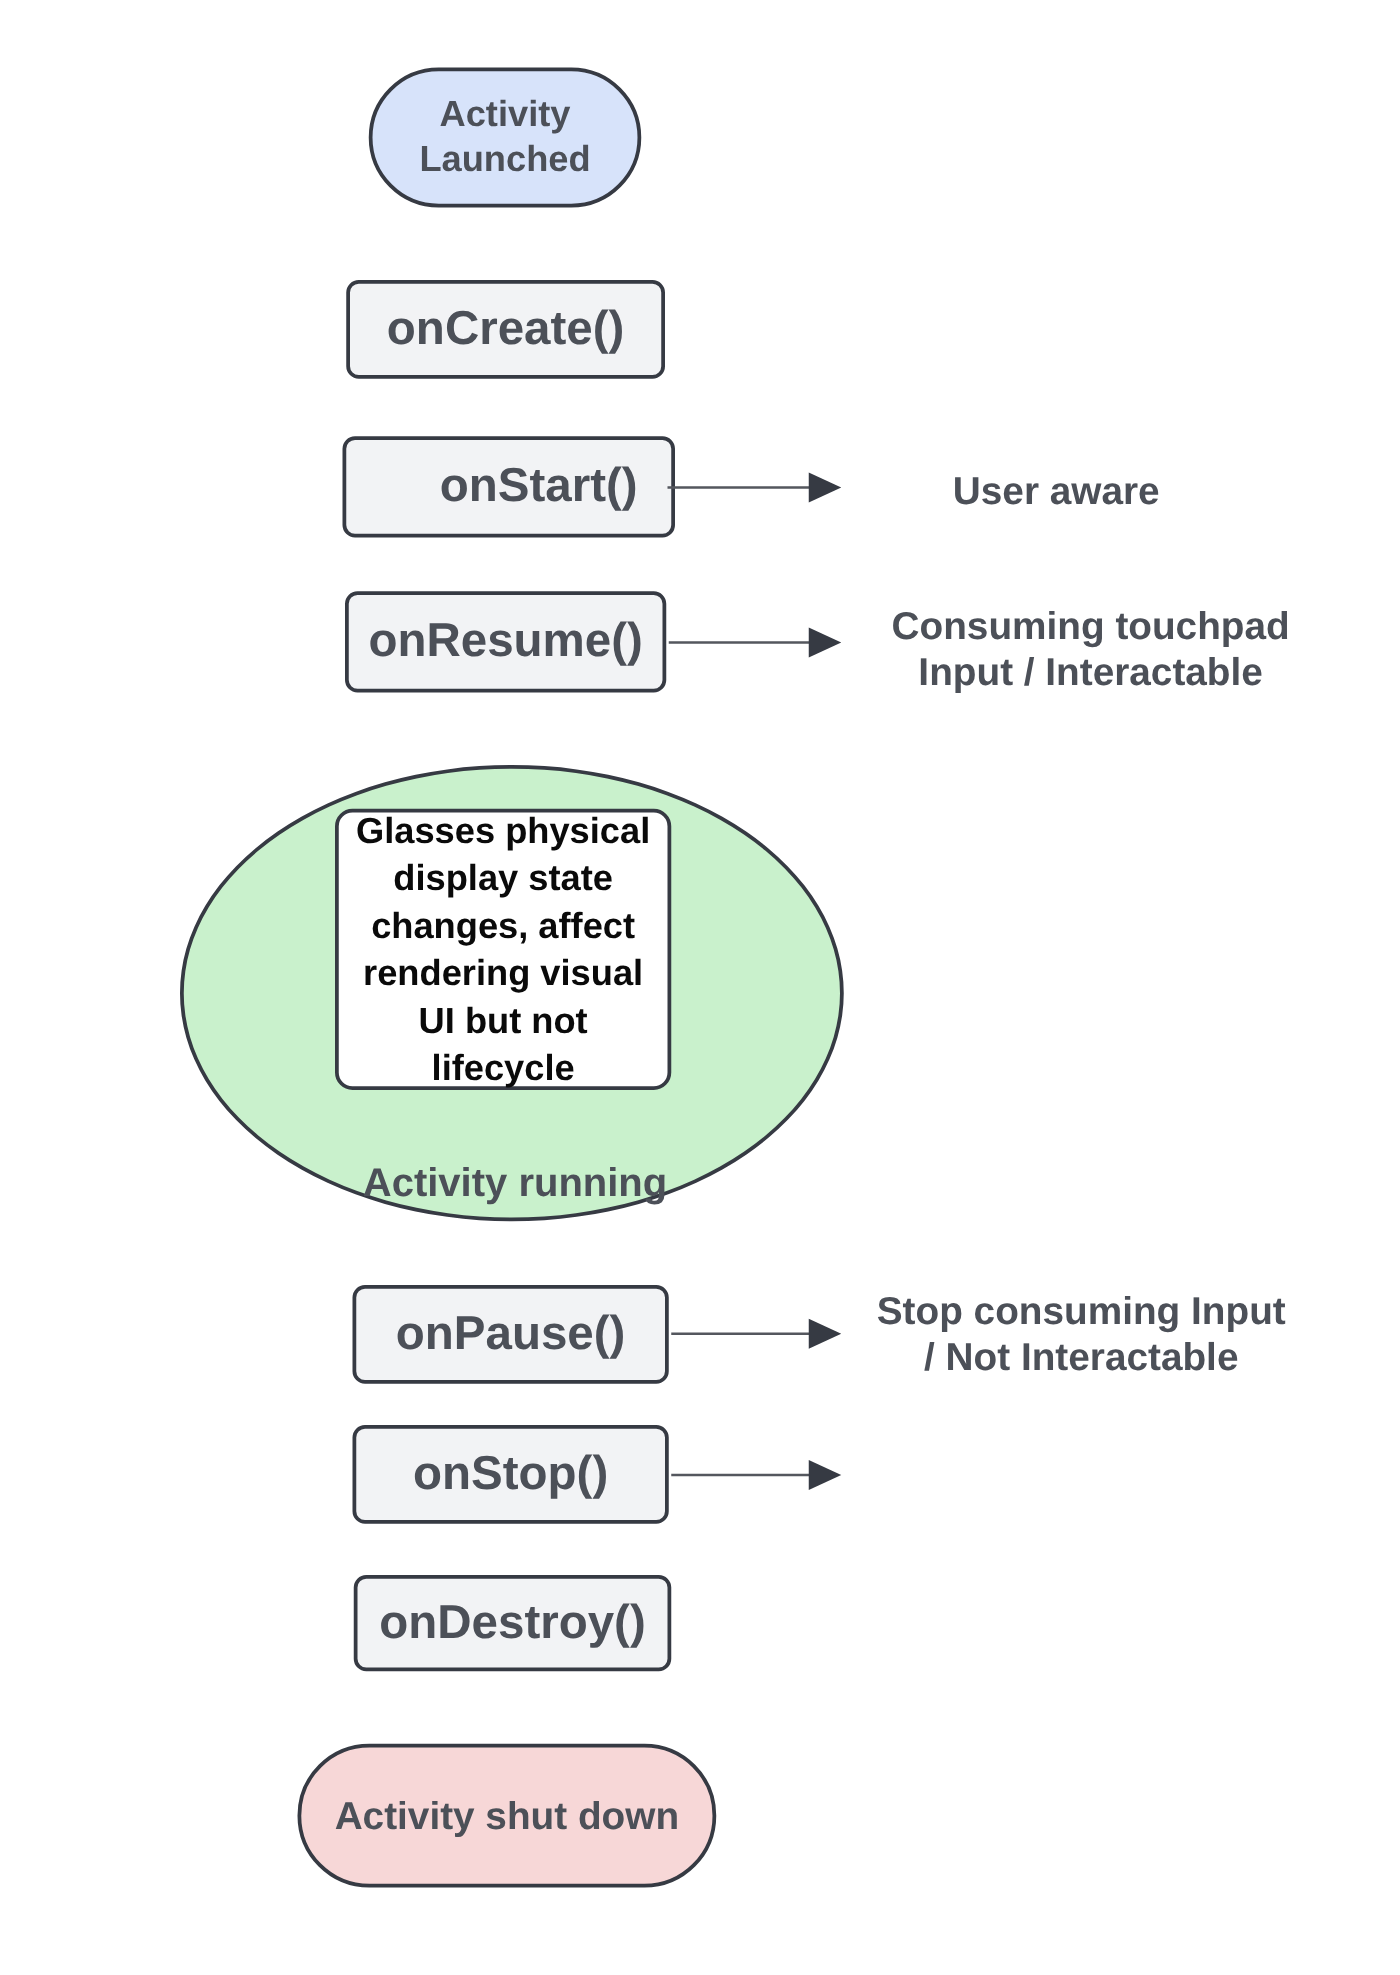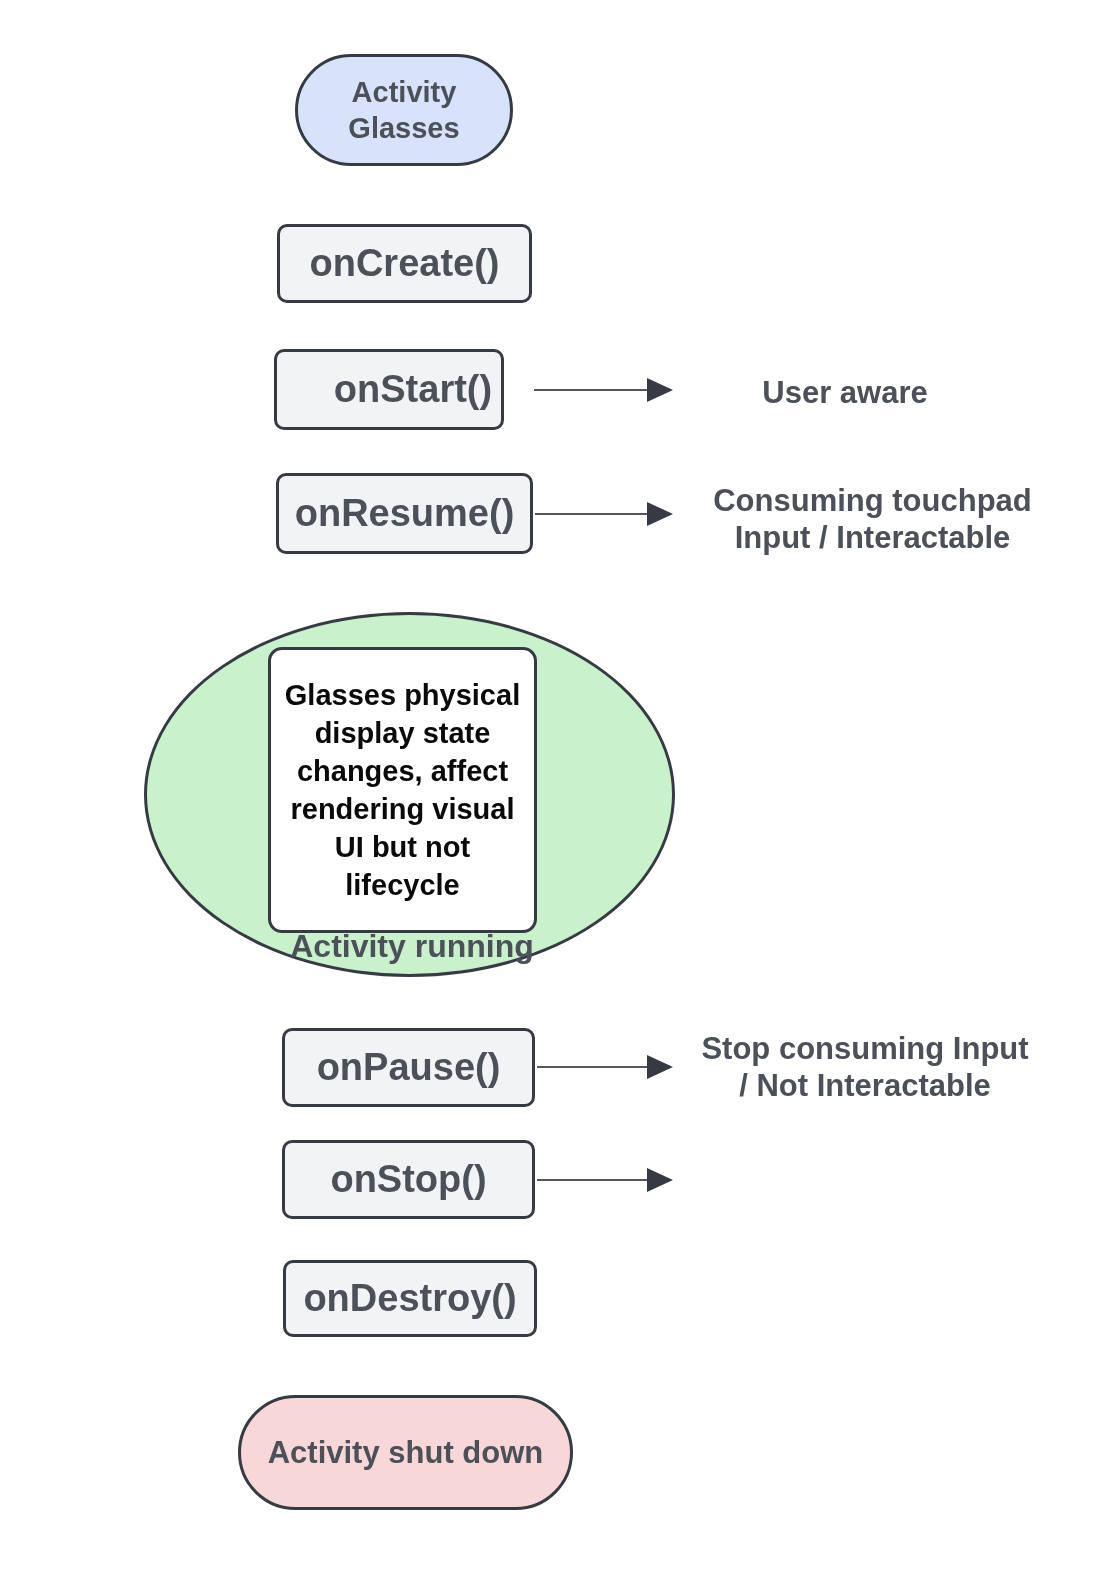--- a/index.html
+++ b/index.html
@@ -10,33 +10,33 @@
   .node{
     position:absolute;display:flex;align-items:center;justify-content:center;
     box-sizing:border-box;border:3px solid var(--border);color:var(--label_text);
     text-align:center;
   }
   .pill{border-radius:60px;}
   .pill.launched{left:295px;top:54px;width:218px;height:112px;background:var(--launched_fill);font-size:29px;line-height:36px;}
   .pill.shutdown{left:238px;top:1395px;width:335px;height:115px;background:var(--shutdown_fill);font-size:31px;}
   .cbox{background:var(--box_fill);border-radius:10px;font-size:38px;}
   .b-create{left:277px;top:224px;width:255px;height:79px;}
-  .b-start{left:274px;top:349px;width:230px;height:81px;padding-left:48px;}
+  .b-start{left:274px;top:349px;width:266px;height:81px;padding-left:48px;}
   .b-resume{left:276px;top:473px;width:257px;height:81px;}
   .b-pause{left:282px;top:1028px;width:253px;height:79px;text-align:center;}
   .b-stop{left:282px;top:1140px;width:253px;height:79px;}
   .b-destroy{left:283px;top:1260px;width:254px;height:77px;}
   .multiline{white-space:pre-line;}
   .ellipse{
     position:absolute;left:144px;top:612px;width:531px;height:365px;
     background:var(--running_fill);border:3px solid var(--border);border-radius:50%;
     box-sizing:border-box;
   }
   .note{
-    position:absolute;left:268px;top:647px;width:269px;height:286px;
+    position:absolute;left:268px;top:647px;width:269px;height:225px;
     background:#ffffff;border:3px solid var(--border);border-radius:14px;
     box-sizing:border-box;display:flex;align-items:center;justify-content:center;
     color:var(--note_text);font-size:29px;line-height:38px;text-align:center;
   }
   .running-label{
     position:absolute;left:242px;top:928px;width:340px;text-align:center;
     color:var(--label_text);font-size:32px;
   }
   .side-label{
     position:absolute;color:var(--label_text);font-size:31px;line-height:37px;
@@ -60,21 +60,21 @@
     border-top:12px solid transparent;border-bottom:12px solid transparent;
   }
 </style>
 </head>
 <body>
 
 <div class="canvas">
 
   <div class="node pill launched">
     <span class="multiline">Activity
-Glasses</span>
+Launched</span>
   </div>
 
   <div class="node cbox b-create">
     <span>onCreate()</span>
   </div>
 
   <div class="node cbox b-start">
     <span>onStart()</span>
   </div>
   <div class="arrow a-start">

